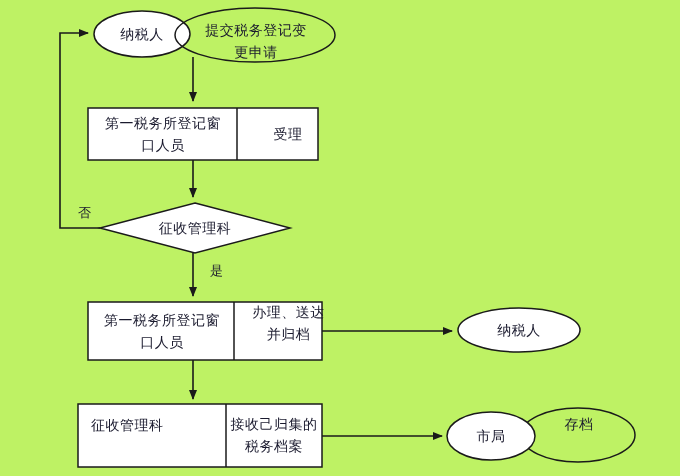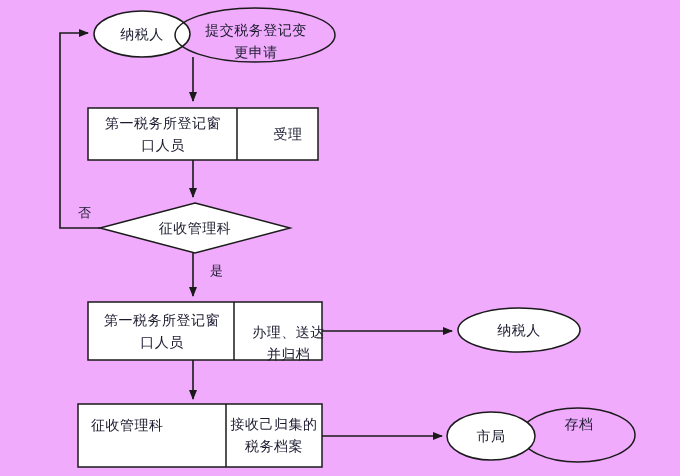--- a/index.html
+++ b/index.html
@@ -4,21 +4,21 @@
 <style>
   html, body {
     margin: 0;
     padding: 0;
     background: #ffffff;
   }
   #canvas {
     position: relative;
     width: 680px;
     height: 476px;
-    background: #f0abfc;
+    background: #bef264;
     overflow: hidden;
     font-family: "DejaVu Sans", "Liberation Sans", sans-serif;
   }
   svg.layer {
     position: absolute;
     left: 0;
     top: 0;
     width: 680px;
     height: 476px;
   }
@@ -122,21 +122,21 @@
   <div class="node-text" style="left:91px; top:111px; width:144px; height:46px;">第一税务所登记窗
 口人员</div>
 
   <div class="node-text" style="left:239px; top:111px; width:78px; height:46px;margin-left:10px;">受理</div>
 
   <div class="node-text" style="left:130px; top:215px; width:130px; height:26px;">征收管理科</div>
 
   <div class="node-text" style="left:91px; top:308px; width:142px; height:46px;">第一税务所登记窗
 口人员</div>
 
-  <div class="node-text" style="left:236px; top:320px; width:105px; height:46px;">办理、送达
+  <div class="node-text" style="left:236px; top:300px; width:105px; height:46px;">办理、送达
 并归档</div>
 
   <div class="node-text" style="left:473px; top:317px; width:92px; height:26px;">纳税人</div>
 
   <div class="node-text left-align" style="left:91px; top:412px; width:132px; height:26px;">征收管理科</div>
 
   <div class="node-text" style="left:228px; top:411px; width:92px; height:48px;">接收己归集的
 税务档案</div>
 
   <div class="node-text" style="left:461px; top:424px; width:60px; height:24px;">市局</div>

